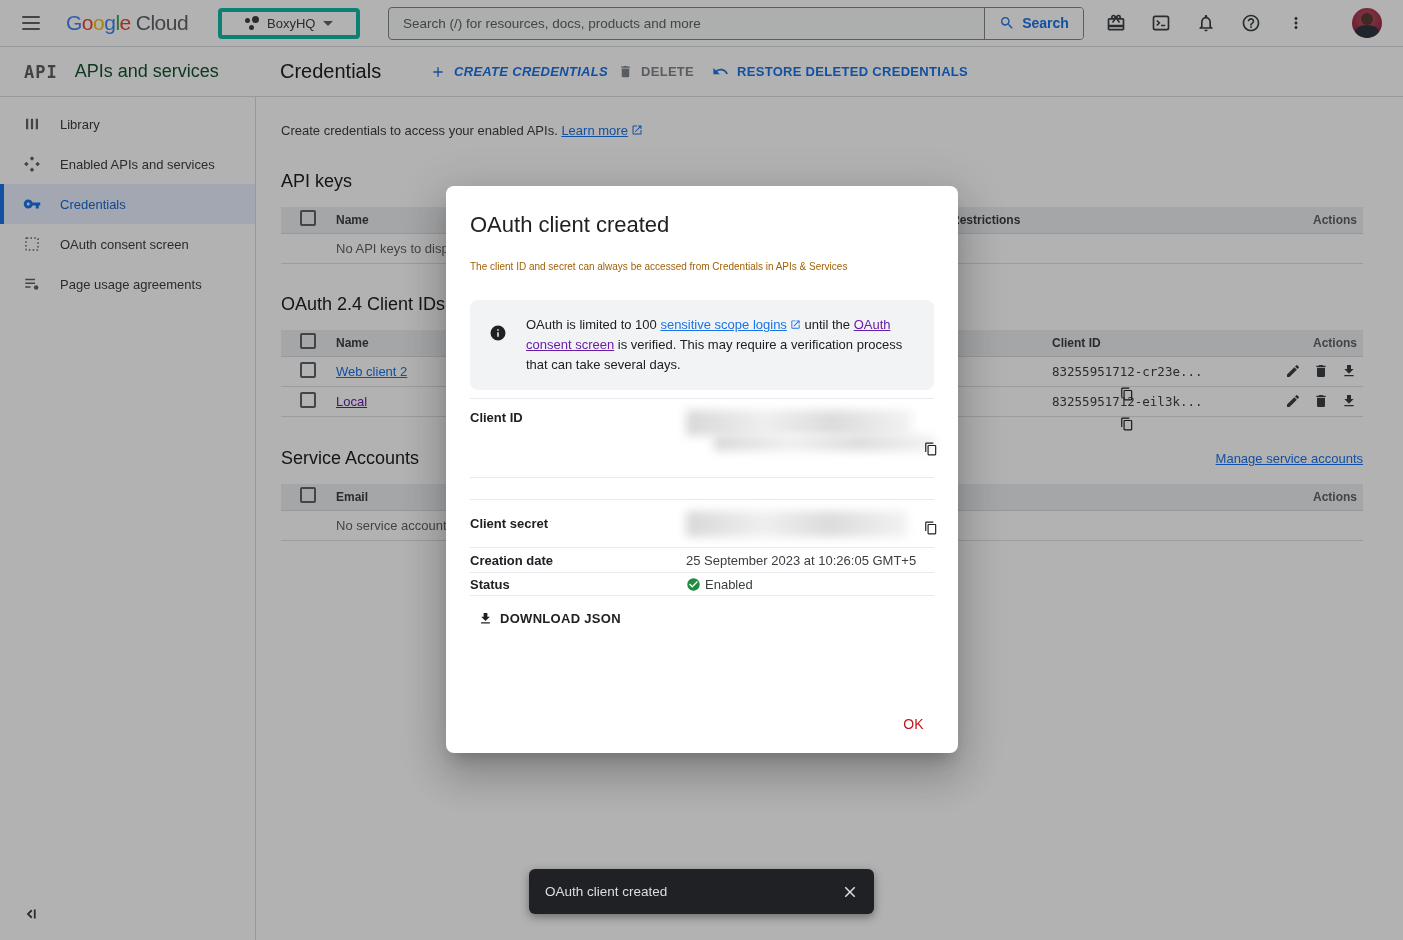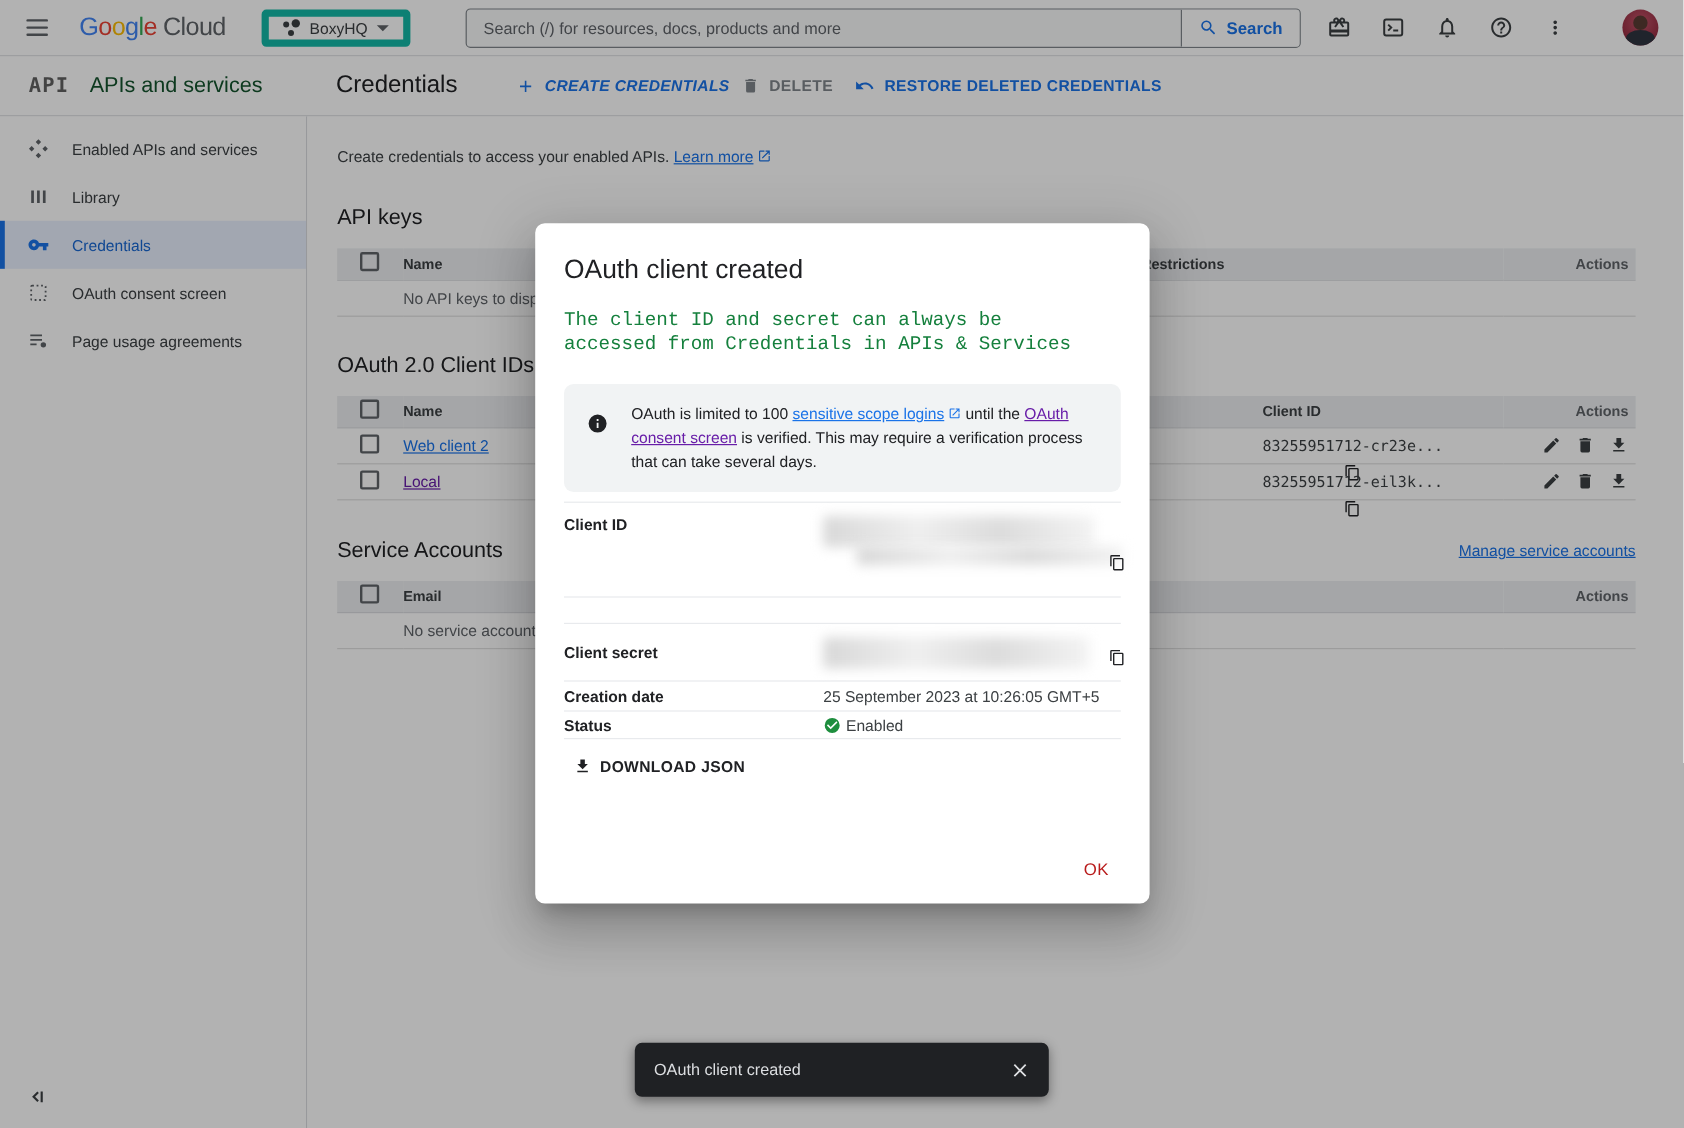--- a/index.html
+++ b/index.html
@@ -11,21 +11,21 @@
   .topbar { position:absolute; top:0; left:0; right:0; height:47px; background:#fff;
     border-bottom:1px solid #dadce0; display:flex; align-items:center; }
   .hamburger { margin-left:22px; width:24px; height:24px; display:flex; flex-direction:column;
     justify-content:center; gap:4px; cursor:pointer; }
   .hamburger span { display:block; height:2px; width:18px; background:#5f6368; border-radius:1px; }
   .glogo { margin-left:20px; font-size:21px; letter-spacing:-0.5px; display:flex; align-items:center; }
   .glogo .l1{color:#4285F4}.glogo .l2{color:#EA4335}.glogo .l3{color:#FBBC05}
   .glogo .l4{color:#4285F4}.glogo .l5{color:#34A853}.glogo .l6{color:#EA4335}
   .glogo .cloud { color:#5f6368; margin-left:5px; }
   .project-btn { position:absolute; left:218px; height:31px; display:flex; align-items:center;
-    gap:8px; padding:0 12px; border:6px solid #14b8a6; border-radius:4px; background:#fff;
+    gap:8px; padding:0 23px; border:4px solid #14b8a6; border-radius:4px; background:#fff;
     font-size:13px; color:#3c4043; cursor:pointer; }
   .proj-icon { width:14px; height:14px; position:relative; }
   .proj-icon i { position:absolute; border-radius:50%; background:#3c4043; }
   .proj-icon i:nth-child(1){width:5px;height:5px;left:0;top:2px;}
   .proj-icon i:nth-child(2){width:7px;height:7px;right:0;top:0;}
   .proj-icon i:nth-child(3){width:5px;height:5px;left:4px;bottom:0;}
   .caret { width:0;height:0;border-left:5px solid transparent;border-right:5px solid transparent;
     border-top:5px solid #5f6368; }
   .searchwrap { position:absolute; left:388px; width:696px; height:33px; display:flex;
     border:1px solid #80868b; border-radius:4px; overflow:hidden; background:#f8f9fa; }
@@ -98,21 +98,21 @@
   .acticons { display:flex; justify-content:flex-end; gap:12px; color:#3c4043; }
   .acticons .aic { width:16px; height:16px; cursor:pointer; }
   .copy-ic { width:14px; height:14px; color:#202124; cursor:pointer; }
 
   
   .scrim { position:absolute; inset:0; background:rgba(0,0,0,.30); z-index:10; }
   .modal { position:absolute; left:446px; top:186px; width:512px; height:567px; background:#fff;
     border-radius:8px; z-index:20; padding:26px 24px 0 24px;
     box-shadow:0 11px 15px -7px rgba(0,0,0,.2), 0 24px 38px 3px rgba(0,0,0,.14), 0 9px 46px 8px rgba(0,0,0,.12); }
   .modal h1 { font-size:22px; font-weight:normal; color:#202124; }
-  .modal .mbody { margin-top:19px; font-size:16px; line-height:20px; color:#15803d; width:440px;font-family:Liberation Mono, monospace; }
+  .modal .mbody { margin-top:19px; font-size:10px; line-height:20px; color:#a16207; width:440px; }
   .notice { margin-top:23px; background:#f1f3f4; border-radius:8px; padding:15px 16px 15px 0;
     display:flex; }
   .notice .nico { flex:0 0 56px; display:flex; justify-content:center; padding-top:9px; color:#202124; }
   .notice .ntext { font-size:13px; line-height:20px; color:#202124; width:392px; }
   .kvs { margin-top:8px; }
   .kv { border-top:1px solid #e8eaed; display:flex; font-size:13px; }
   .kv .klabel { width:216px; font-weight:bold; color:#202124; }
   .kv .kval { flex:1; position:relative; color:#3c4043; }
   .kv-cid { height:79px; padding-top:11px; }
   .kv-gap { height:22px; }
@@ -236,29 +236,29 @@
           <path d="M12.5 8c-2.65 0-5.05.99-6.9 2.6L2 7v9h9l-3.62-3.62c1.39-1.16 3.16-1.88 5.12-1.88 3.54 0 6.55 2.31 7.6 5.5l2.37-.78C21.08 11.03 17.15 8 12.5 8z"></path>
         </svg>
       <span>RESTORE DELETED CREDENTIALS</span>
     </button>
   </div>
 
   <div class="sidebar">
     <div class="nav-list">
       <div class="nav-item">
         <svg class="nicon" viewBox="0 0 24 24" fill="currentColor" width="18" height="18">
-            <path d="M12 1.5 15 4.5 12 7.5 9 4.5zM12 16.5 15 19.5 12 22.5 9 19.5zM19.5 9 22.5 12 19.5 15 16.5 12zM4.5 9 7.5 12 4.5 15 1.5 12z"></path>
-          </svg>
-        <span>Enabled APIs and services</span>
+            <path d="M4 5h3v14H4zM10.5 5h3v14h-3zM17 5h3v14h-3z"></path>
+          </svg>
+        <span>Library</span>
       </div>
       <div class="nav-item">
         <svg class="nicon" viewBox="0 0 24 24" fill="currentColor" width="18" height="18">
-            <path d="M4 5h3v14H4zM10.5 5h3v14h-3zM17 5h3v14h-3z"></path>
-          </svg>
-        <span>Library</span>
+            <path d="M12 1.5 15 4.5 12 7.5 9 4.5zM12 16.5 15 19.5 12 22.5 9 19.5zM19.5 9 22.5 12 19.5 15 16.5 12zM4.5 9 7.5 12 4.5 15 1.5 12z"></path>
+          </svg>
+        <span>Enabled APIs and services</span>
       </div>
       <div class="nav-item active">
         <svg class="nicon" viewBox="0 0 24 24" fill="currentColor" width="18" height="18">
             <path d="M12.65 10A5.99 5.99 0 0 0 7 6c-3.31 0-6 2.69-6 6s2.69 6 6 6a5.99 5.99 0 0 0 5.65-4H17v4h4v-4h2v-4H12.65zM7 14c-1.1 0-2-.9-2-2s.9-2 2-2 2 .9 2 2-.9 2-2 2z"></path>
           </svg>
         <span>Credentials</span>
       </div>
       <div class="nav-item">
         <svg class="nicon" viewBox="0 0 24 24" fill="none" stroke="currentColor" stroke-width="2" stroke-dasharray="2 3" width="18" height="18">
             <rect x="4" y="4" width="16" height="16" rx="1"></rect>
@@ -299,21 +299,21 @@
         <th class="col-actions"><span>Actions</span></th>
       </tr>
       <tr>
         <td class="col-check"></td>
         <td>No API keys to display</td>
         <td class="col-actions"></td>
       </tr>
     </tbody>
       </table>
 
-    <div class="sec-title t-oauth">OAuth 2.0 Client IDs</div>
+    <div class="sec-title t-oauth">OAuth 2.4 Client IDs</div>
     <table class="gtab tab-oauth">
       <tbody>
           <tr>
         <th class="col-check"><span class="checkbox"></span></th>
         <th class="rowrel"><span>Name</span>
           <span class="offset-cid">Client ID</span></th>
         <th class="col-actions"><span>Actions</span></th>
       </tr>
       <tr>
         <td class="col-check"><span class="checkbox"></span></td>

